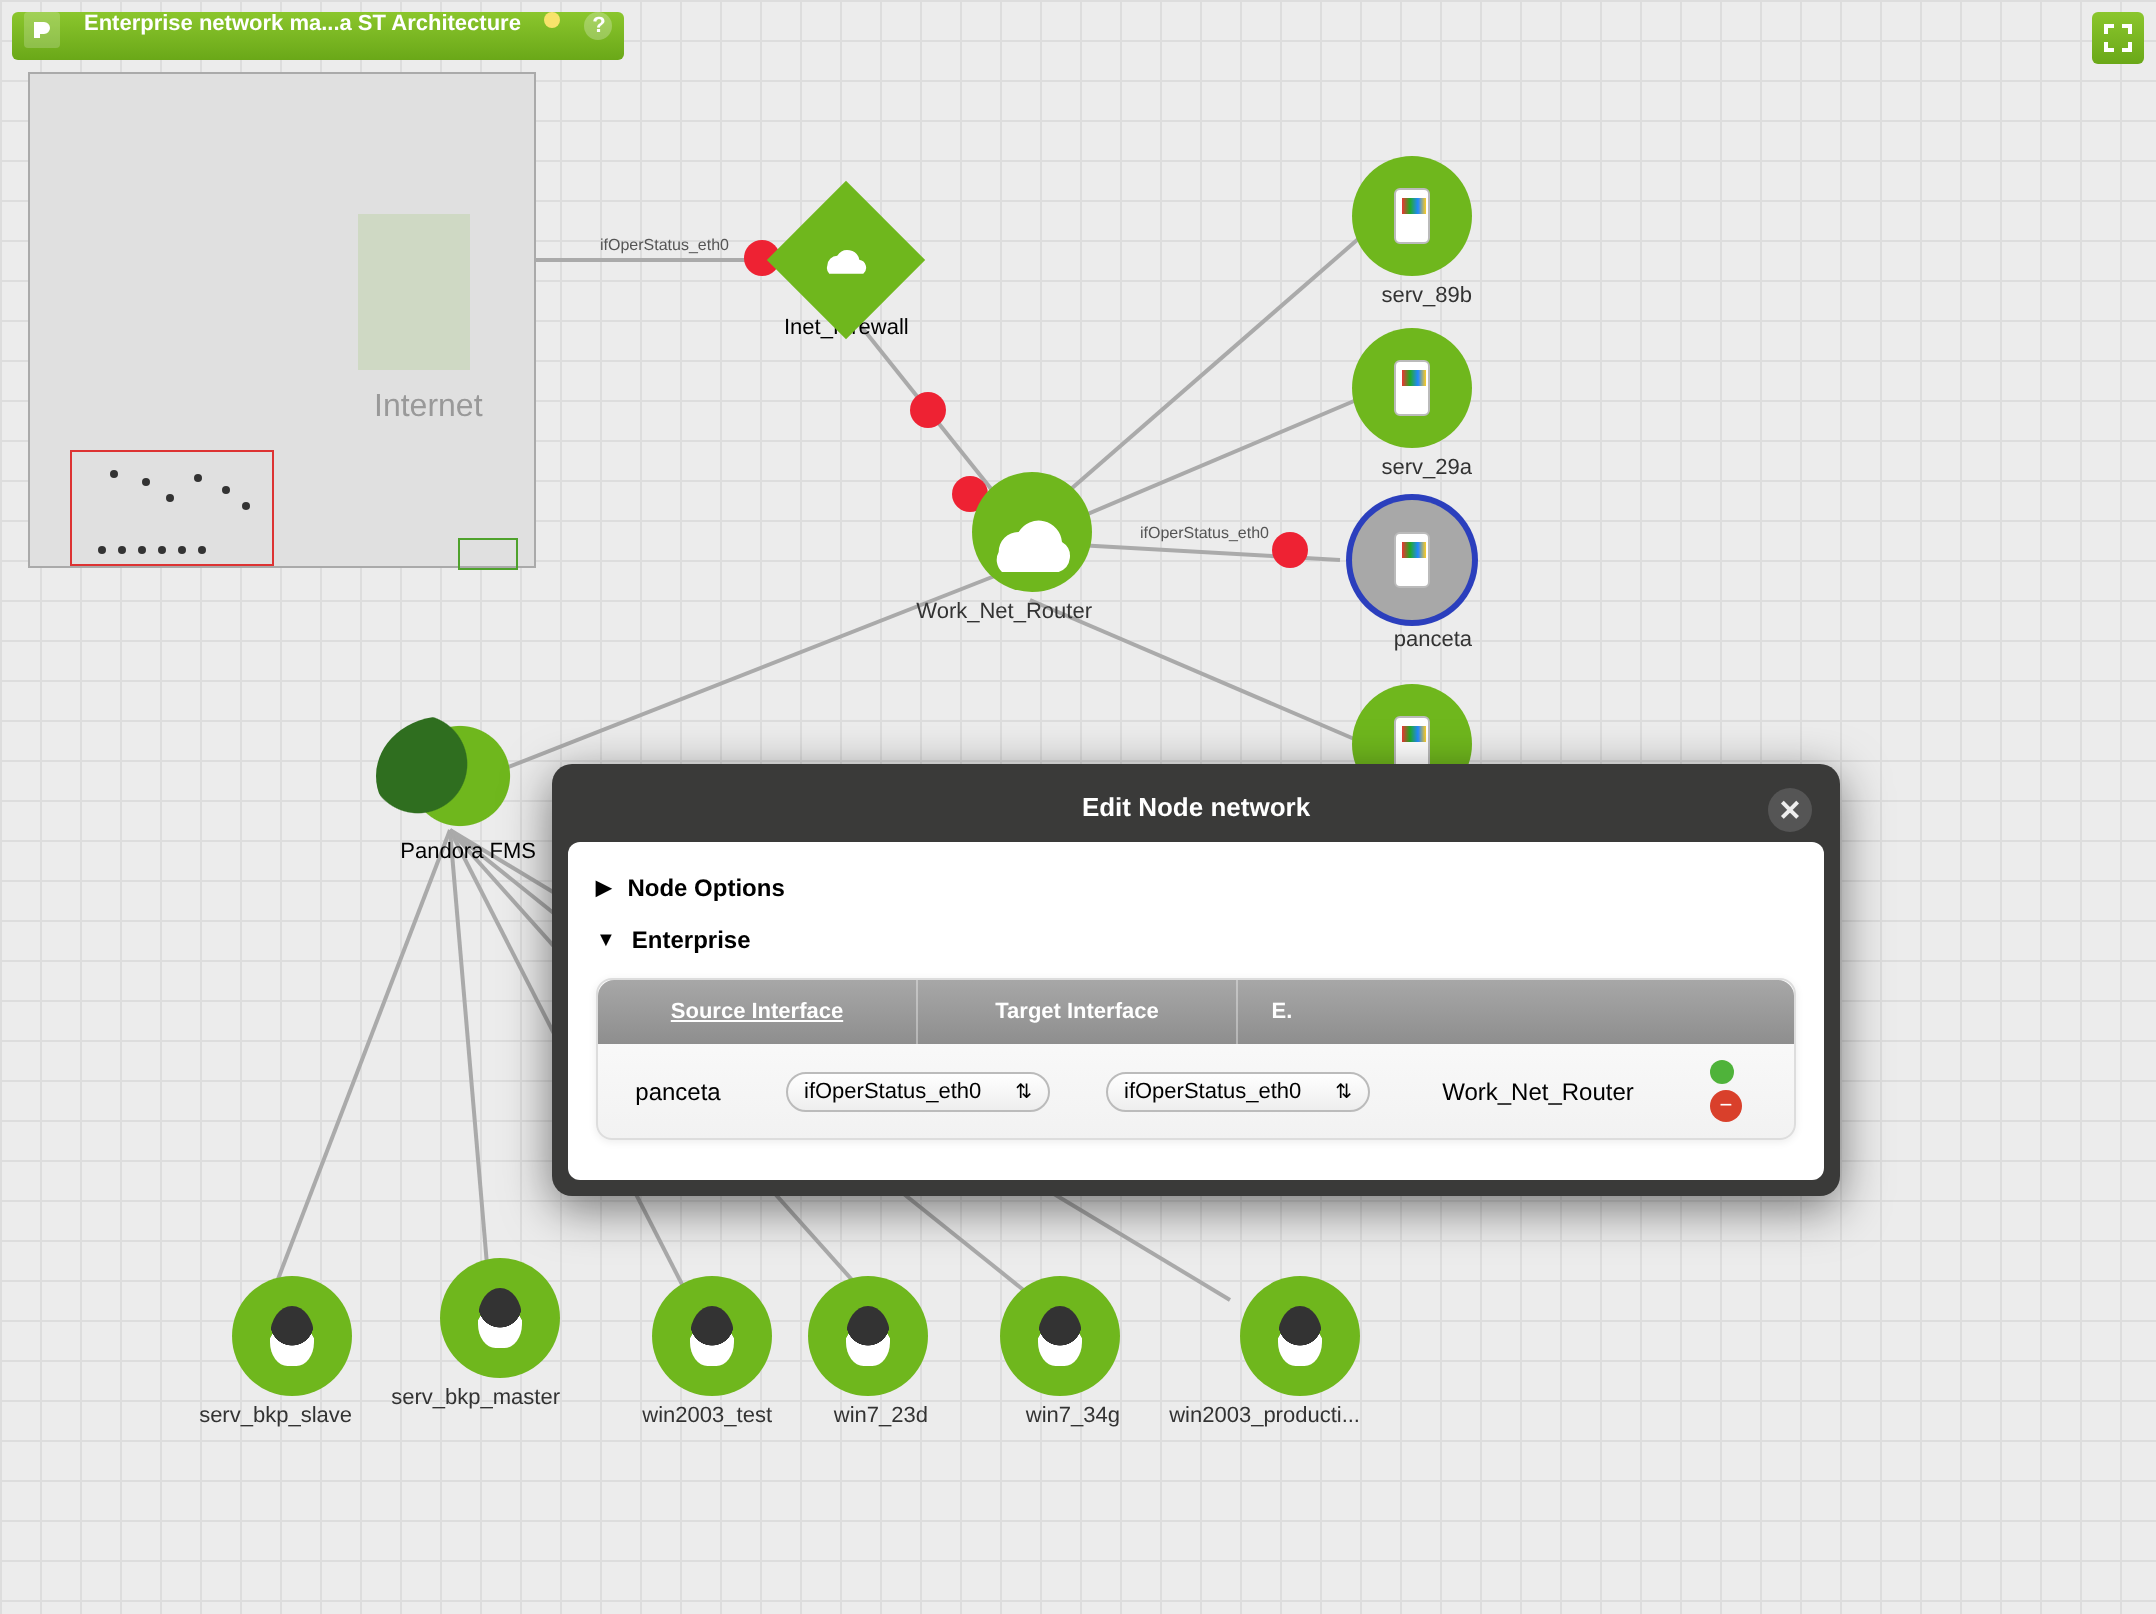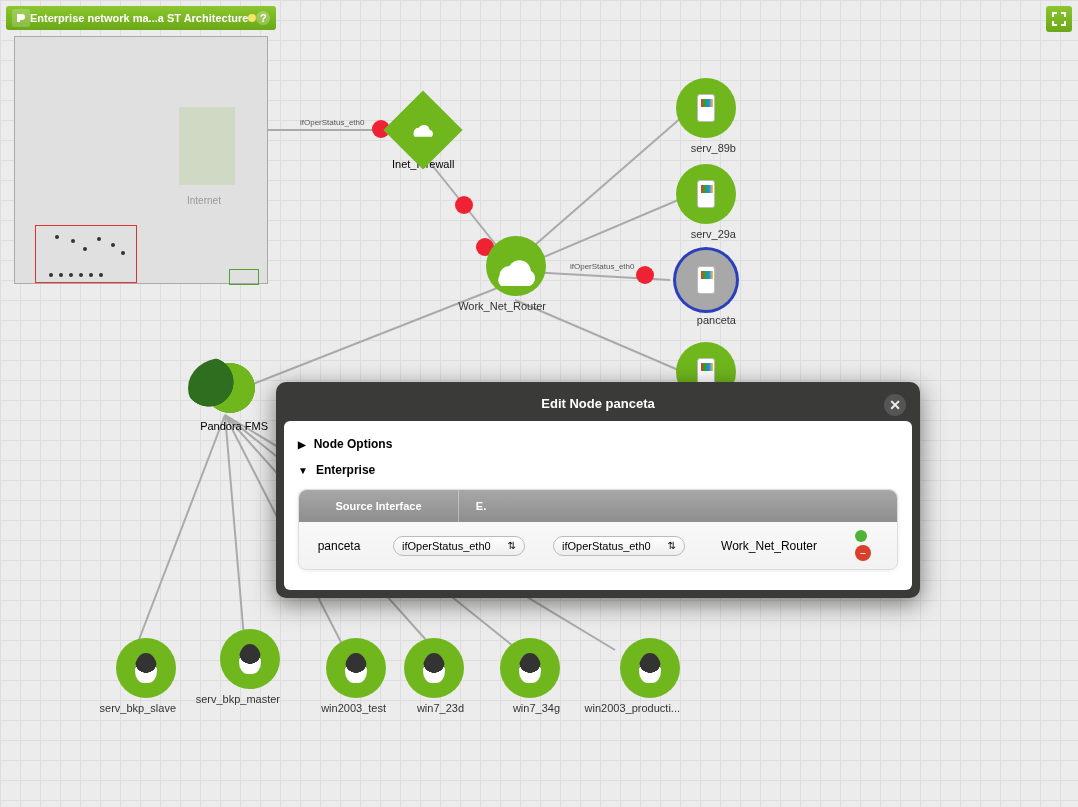--- a/index.html
+++ b/index.html
@@ -18,26 +18,25 @@
 }
 
 
 .titlebar {
   position: absolute;
   top: 6px; left: 6px;
   height: 24px;
   background: linear-gradient(#8bc62d, #6aa818);
   border-radius: 3px;
   display: flex;
-  align-items: center;
   padding: 0 6px;
   color: #fff;
   font-weight: bold;
   font-size: 11px;
-  gap: 0;
+  gap: 12px;
 }
 .titlebar .logo-icon {
   width: 18px; height: 18px;
   background: rgba(255,255,255,0.2);
   border-radius: 2px;
   display: flex; align-items: center; justify-content: center;
 }
 .titlebar .help-icon, .titlebar .status-dot {
   width: 14px; height: 14px;
   border-radius: 50%;
@@ -63,21 +62,21 @@
 .minimap {
   position: absolute;
   top: 36px; left: 14px;
   width: 254px; height: 248px;
   background: #e0e0e0;
   border: 1px solid #aaa;
 }
 .minimap .mini-label {
   position: absolute;
   color: #999;
-  font-size: 10px;
+  font-size: 16px;
   text-align: center;
 }
 .minimap .mini-block {
   position: absolute;
   background: #cfd9c4;
 }
 .minimap .mini-viewport {
   position: absolute;
   border: 1px solid #d33;
 }
@@ -240,21 +239,21 @@
   font-size: 11px;
   font-weight: bold;
 }
 .table-head > div {
   padding: 10px 6px;
   text-align: center;
   border-right: 1px solid rgba(255,255,255,0.35);
 }
 .table-head > div:last-child { border-right: none; }
 .col-src  { width: 80px; }
-.col-sif  { width: 160px; }
+.col-sif  { width: 160px; text-decoration: underline; }
 .col-tif  { width: 160px; }
 .col-tgt  { width: 140px; }
 .col-e    { width: 44px; }
 .table-row {
   display: flex;
   align-items: center;
   padding: 8px 0;
 }
 .table-row > div { padding: 0 6px; text-align: center; font-size: 12px; }
 .select {
@@ -424,36 +423,37 @@
 </div>
 <div class="node" style="left:570px;top:638px;width:110px">
   <div class="bubble">
       <div class="penguin-icon"></div>
     </div>
   <div class="label">win2003_producti...</div>
 </div>
 
 <div class="dialog">
   <div class="dialog-header">
-    <span>Edit Node panceta</span>
+    <span>Edit Node network</span>
     <div class="dialog-close">✕</div>
   </div>
   <div class="dialog-body">
     <div class="section-row">
       <span class="arrow">▶</span>
       <span>Node Options</span>
     </div>
     <div class="section-row">
       <span class="arrow">▼</span>
       <span>Enterprise</span>
     </div>
 
     <div class="relations-panel">
       <div class="table-head">
         <div class="col-sif">Source Interface</div>
+        <div class="col-tif">Target Interface</div>
         <div class="col-e">E.</div>
       </div>
       <div class="table-row">
         <div class="col-src">panceta</div>
         <div class="col-sif">
           <span class="select">
             <span>ifOperStatus_eth0</span>
             <span class="caret">⇅</span>
           </span>
         </div>

